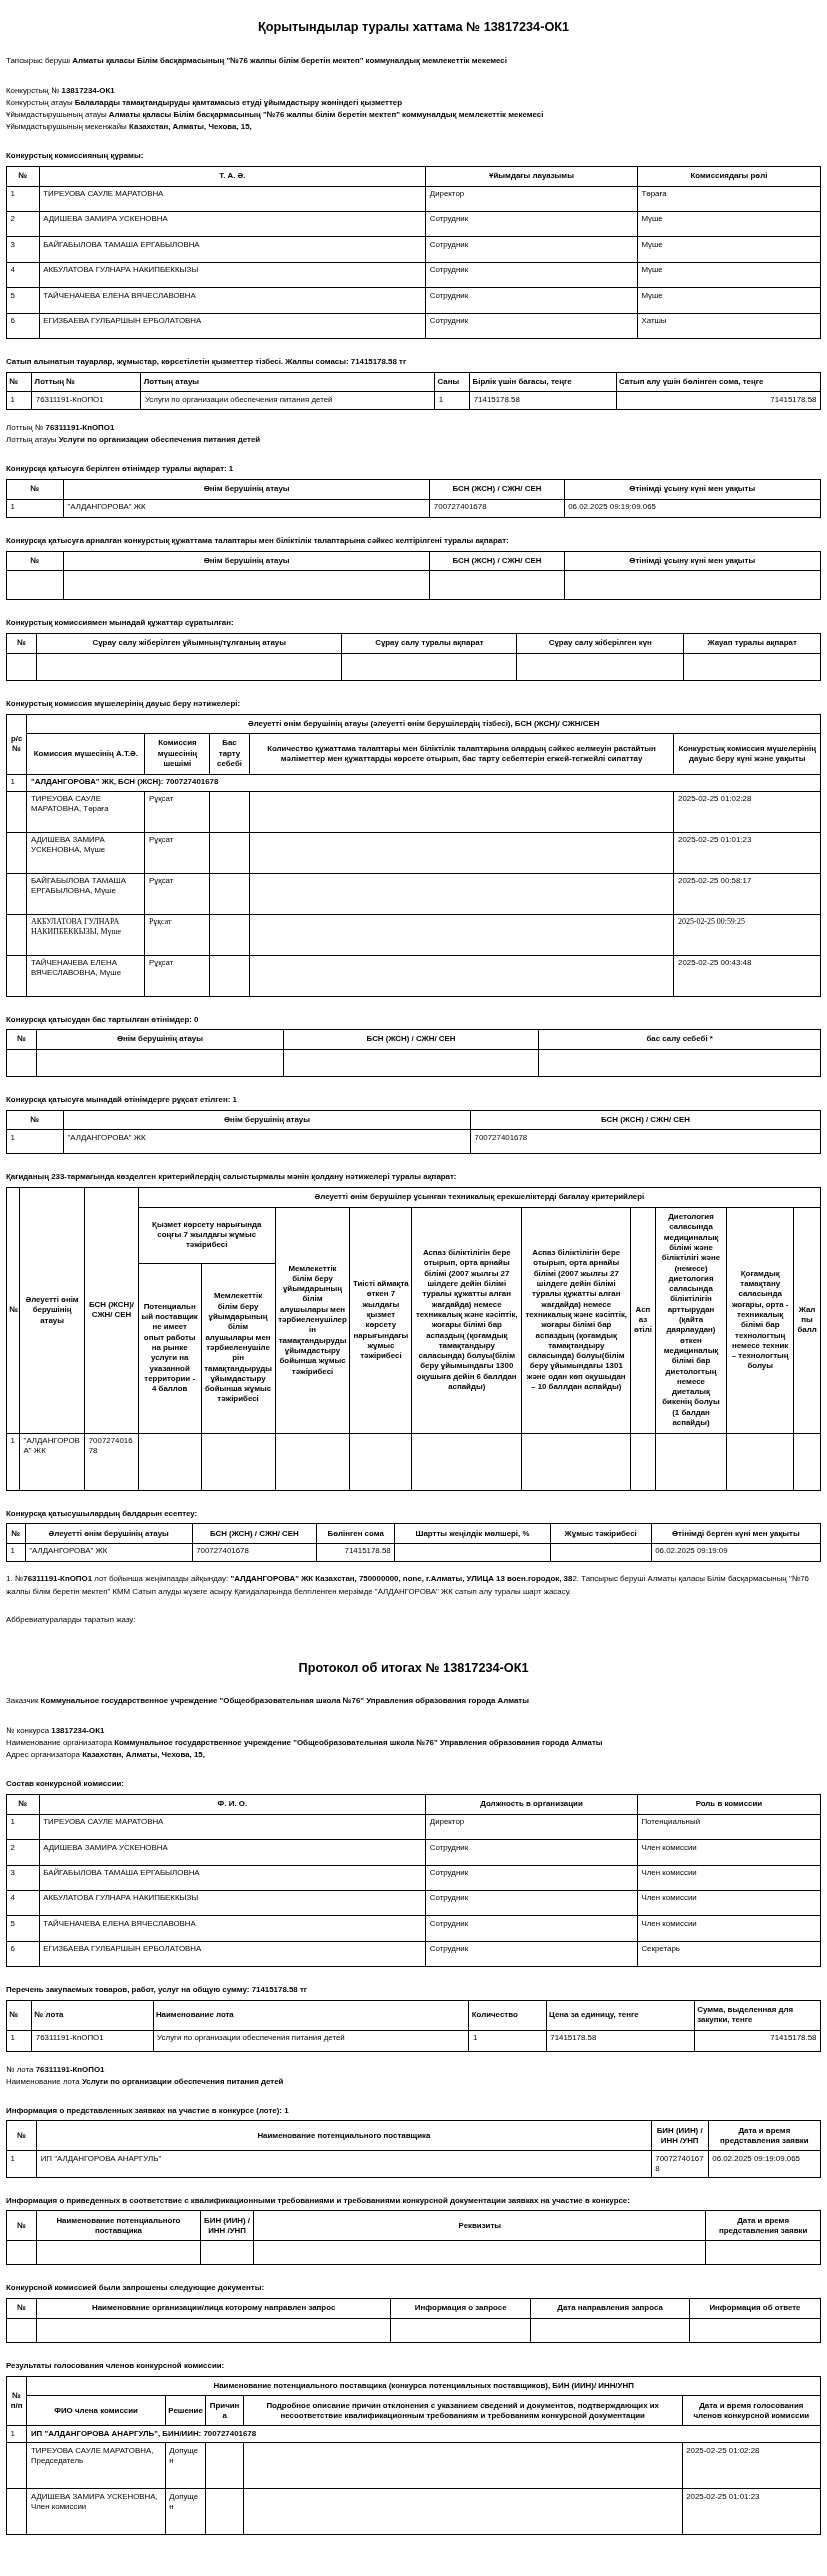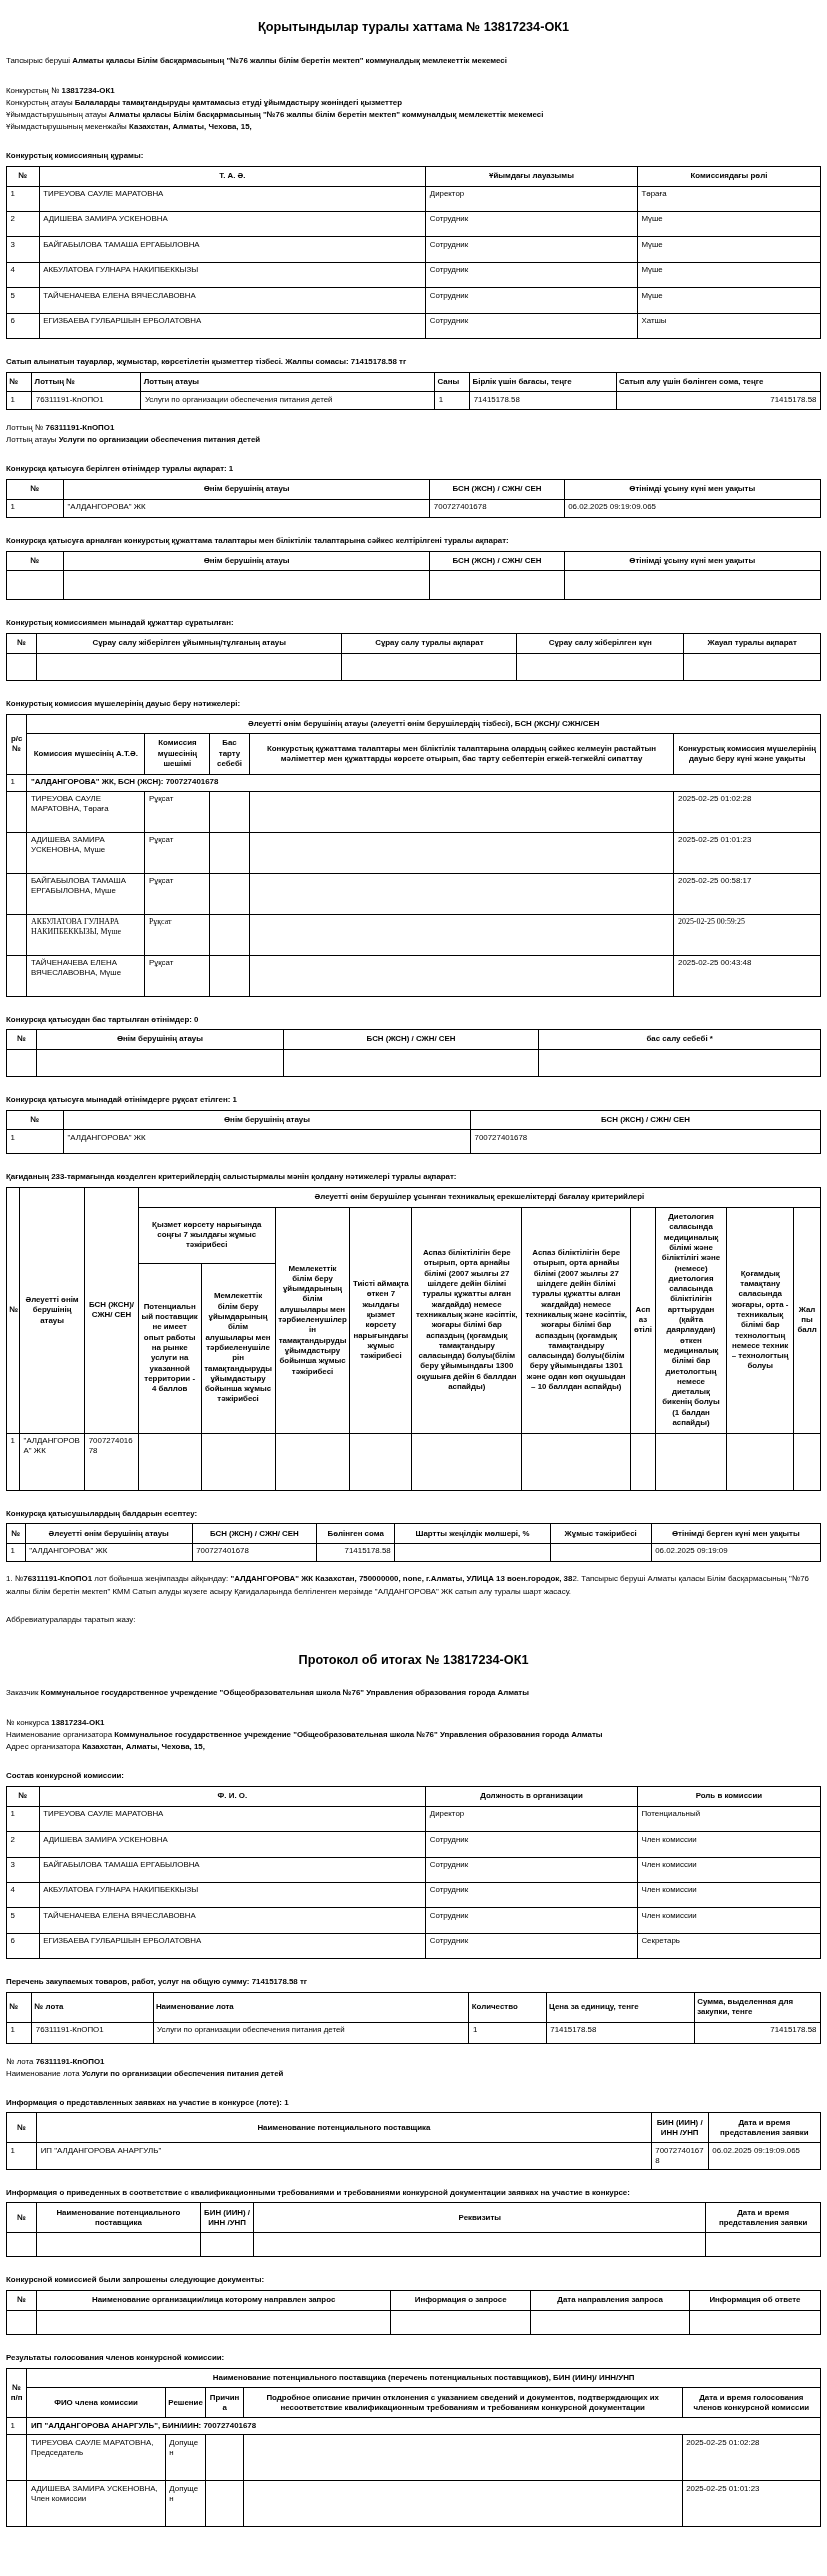--- a/index.html
+++ b/index.html
@@ -3,21 +3,21 @@
 <meta charset="utf-8">
 <style>
   html,body{margin:0;padding:0;background:#fff;}
   .page{
     width:827px;box-sizing:border-box;
     padding:4.8px 6px 24px 6px;
     font-family:"Liberation Sans",sans-serif;
     color:#000;font-size:7.9px;
   }
   h1{font-size:12.7px;font-weight:bold;text-align:center;margin:15.7px 0 20.6px 0;}
-  h1.second{margin-top:26px;}
+  h1.second{margin-top:34px;}
   p{margin:0;}
   .line{line-height:12px;}
   .mb20{margin-bottom:12px;}
   .metas{margin-top:18px;}
   .lotinfo{margin:12px 0 3.6px 0;}
   .heading{font-weight:bold;margin:17px 0 4.8px 0;line-height:11px;}
   table{width:100%;border-collapse:collapse;table-layout:fixed;border:1.2px solid #000;margin:2.4px 0 3.6px 0;}
   th,td{border:0.6px solid #000;padding:2.4px 3.6px;vertical-align:top;overflow-wrap:break-word;word-wrap:break-word;line-height:10.3px;}
   th{font-weight:bold;text-align:center;vertical-align:middle;padding:4.2px 2.4px;}
   .decision{line-height:12.7px;margin-top:11px;}
@@ -225,21 +225,21 @@
       </colgroup>
       <thead>
         <tr>
           <th rowspan="2">р/с №</th>
           <th colspan="5">Әлеуетті өнім берушінің атауы (әлеуетті өнім берушілердің тізбесі), БСН (ЖСН)/ СЖН/СЕН</th>
         </tr>
         <tr>
           <th>Комиссия мүшесінің А.Т.Ә.</th>
           <th>Комиссия мүшесінің шешімі</th>
           <th>Бас тарту себебі</th>
-          <th>Конкурстық құжаттама талаптары мен біліктілік талаптарына олардың сәйкес келмеуін растайтын мәліметтер мен құжаттарды көрсете отырып, бас тарту себептерін егжей-тегжейлі сипаттау</th>
+          <th>Количество құжаттама талаптары мен біліктілік талаптарына олардың сәйкес келмеуін растайтын мәліметтер мен құжаттарды көрсете отырып, бас тарту себептерін егжей-тегжейлі сипаттау</th>
           <th>Конкурстық комиссия мүшелерінің дауыс беру күні және уақыты</th>
         </tr>
       </thead>
       <tbody>
         <tr style="height: 17px;">
           <td>1</td>
           <td colspan="5" style="font-weight: bold;">"АЛДАНГОРОВА" ЖК, БСН (ЖСН): 700727401678</td>
         </tr>
         <tr style="height: 41px;">
           <td></td>
@@ -625,21 +625,21 @@
         <col style="width: 2.5%;">
         <col style="width: 17%;">
         <col style="width: 5%;">
         <col style="width: 4.6%;">
         <col style="width: 53.9%;">
         <col style="width: 17%;">
       </colgroup>
       <thead>
         <tr>
           <th rowspan="2">№ п/п</th>
-          <th colspan="5">Наименование потенциального поставщика (перечень потенциальных поставщиков), БИН (ИИН)/ ИНН/УНП</th>
+          <th colspan="5">Наименование потенциального поставщика (конкурса потенциальных поставщиков), БИН (ИИН)/ ИНН/УНП</th>
         </tr>
         <tr>
           <th>ФИО члена комиссии</th>
           <th>Решение</th>
           <th>Причина</th>
           <th>Подробное описание причин отклонения с указанием сведений и документов, подтверждающих их несоответствие квалификационным требованиям и требованиям конкурсной документации</th>
           <th>Дата и время голосования членов конкурсной комиссии</th>
         </tr>
       </thead>
       <tbody>

